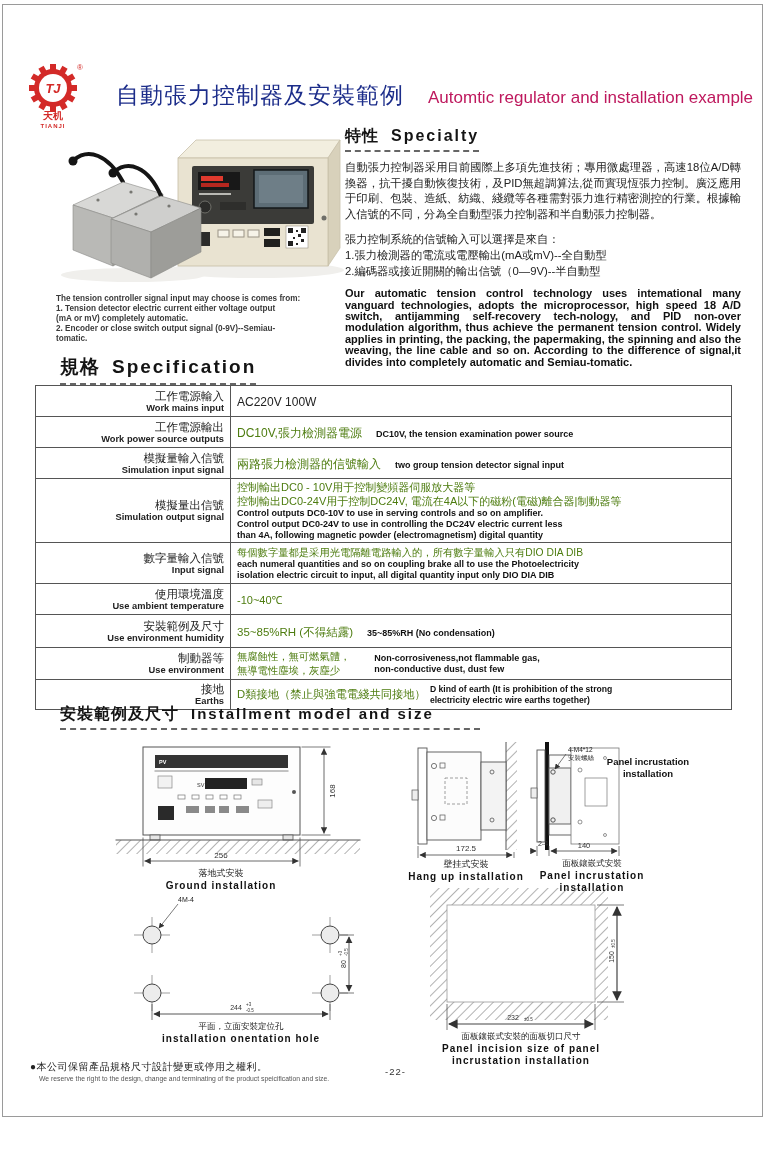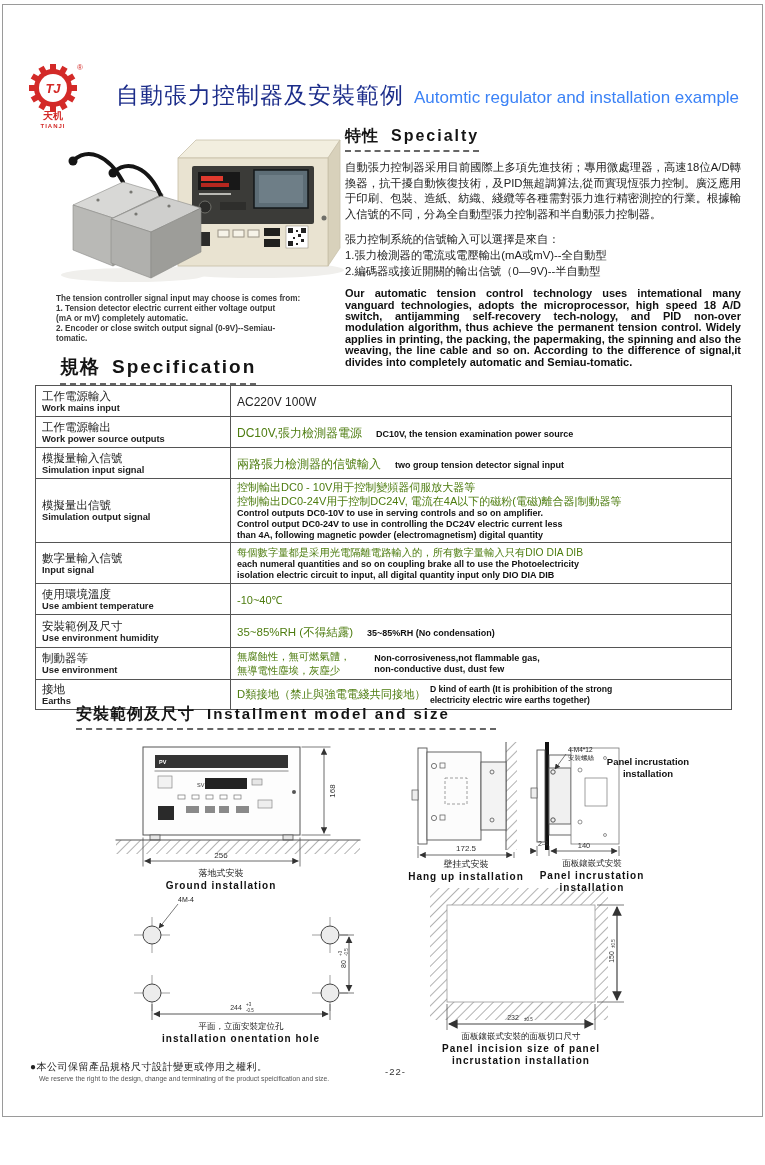--- a/index.html
+++ b/index.html
@@ -4,21 +4,21 @@
 <style>
   html,body{margin:0;padding:0;background:#ffffff;}
   .page{position:relative;width:765px;height:1165px;background:#fff;overflow:hidden;
         font-family:"Liberation Sans", sans-serif;color:#222;}
   .abs{position:absolute;}
   .page-border{left:2px;top:4px;width:759px;height:1111px;border:1px solid #9a9a9a;}
 
   
   .title-row{left:86px;top:80px;white-space:nowrap;}
   .title-cn{font-size:23px;font-weight:normal;color:#1c2d8a;letter-spacing:1px;margin-left:30px;}
-  .title-en{font-size:17px;color:#3b82f6;margin-left:10px;letter-spacing:0px;}
+  .title-en{font-size:17px;color:#be185d;margin-left:24px;letter-spacing:0px;}
 
   
   .sec-head{font-weight:bold;color:#141414;border-bottom:2px dashed #666;padding-bottom:3px;display:inline-block;}
   .h-cn{letter-spacing:1px;}
   .h-en{margin-left:12px;letter-spacing:2px;}
 
   
   .spec-col{left:345px;top:126px;width:396px;}
   .spec-head{font-size:16px;text-align:center;}
   .p-cn{margin-top:8px;font-size:11.3px;line-height:15.6px;color:#222;text-align:justify;}
@@ -27,30 +27,30 @@
 
   
   .photo-note{left:56px;top:294px;width:300px;font-size:8.2px;font-weight:bold;
               line-height:10px;color:#3a3a3a;}
 
   
   .spec-head2{left:60px;top:354px;font-size:19px;}
   .spec-table-wrap{left:35px;top:385px;}
   table.spec{border-collapse:collapse;width:697px;table-layout:fixed;}
   table.spec td{border:1.2px solid #555;vertical-align:middle;padding:2px 6px;}
-  td.lbl{width:182px;text-align:left;padding:2px 2px;}
+  td.lbl{width:182px;text-align:right;padding:2px 2px;}
   .lbl-cn{font-size:11.5px;color:#222;line-height:14px;}
   .lbl-en{font-size:9.3px;font-weight:bold;color:#222;line-height:11px;}
   .v-cn{font-size:11px;color:#4d7c0f;line-height:13.5px;}
   .v-big{font-size:12px;color:#222;}
   .v-en{font-size:9px;font-weight:bold;color:#111;line-height:10.8px;}
   .vi{margin-left:14px;}
   .flexrow{display:flex;gap:24px;align-items:center;}
 
-  .inst-head{left:76px;top:704px;font-size:16px;width:420px;}
+  .inst-head{left:60px;top:704px;font-size:16px;width:420px;}
   .inst-head .h-en{font-size:15px;}
 
   
   .footer{left:30px;top:1060px;}
   .foot-cn{font-size:10px;color:#222;letter-spacing:0.5px;}
   .foot-en{font-size:6.8px;color:#555;margin-left:9px;margin-top:1px;}
   .page-num{left:385px;top:1066px;font-size:9.5px;color:#333;letter-spacing:1px;}
 
   svg text{font-family:"Liberation Sans", sans-serif;}
 </style>

